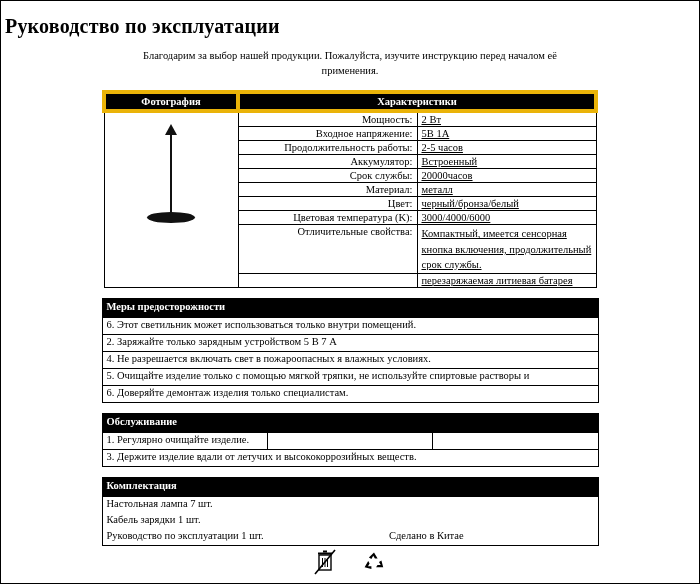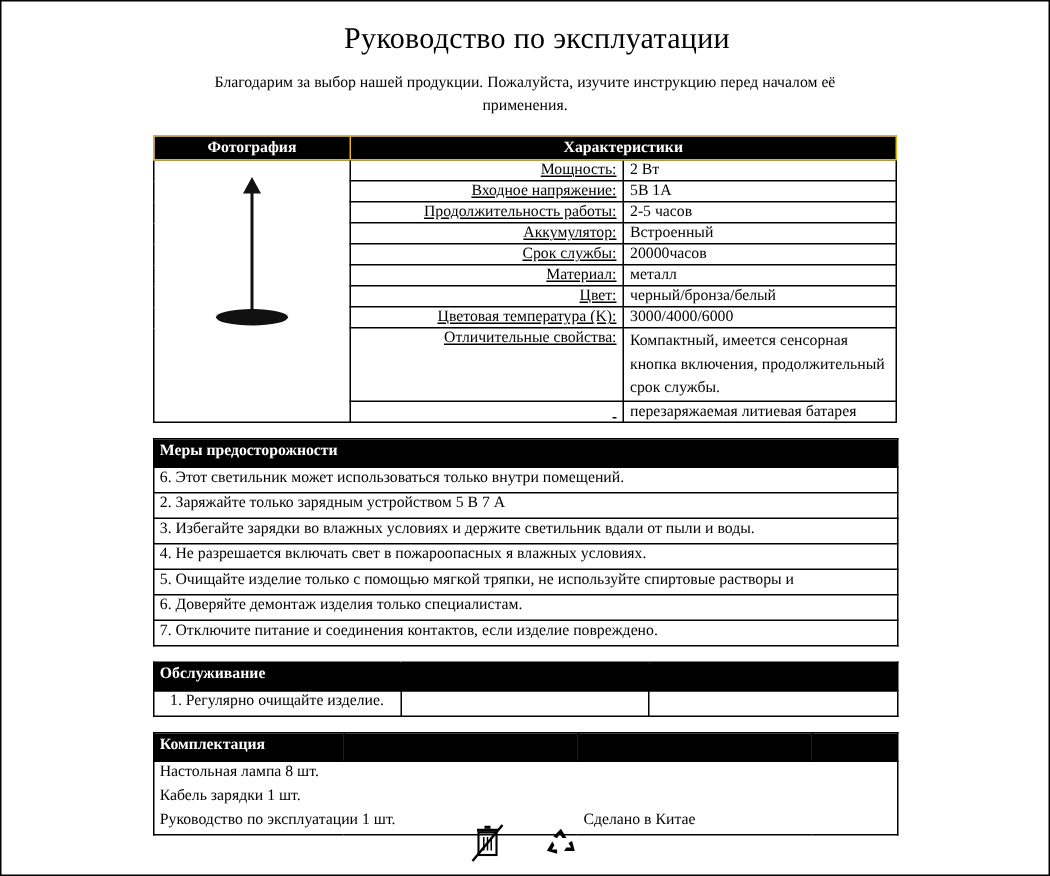--- a/index.html
+++ b/index.html
@@ -16,24 +16,23 @@
   }
   .page {
     position: relative;
     width: 700px;
     height: 584px;
     box-sizing: border-box;
     border: 1px solid #000;
     padding: 0;
   }
   .title {
-    text-align: center;
     font-size: 20px;
-    font-weight: normal;
-    margin: 14px 0 10px 16px;
+    font-weight: bold;
+    margin: 14px 0 10px 4px;
     letter-spacing: 0.2px;
   }
   .intro {
     width: 450px;
     margin: 0 auto 12px auto;
     text-align: center;
     font-size: 10.5px;
     line-height: 1.45;
   }
   .tbl {
@@ -55,21 +54,21 @@
   table.spec {
     width: 100%;
   }
   table.spec th {
     background: #000;
     color: #fff;
     font-weight: bold;
     text-align: center;
     font-size: 10.5px;
     padding: 2px 4px;
-    border: 1px solid #eab308;
+    border: 4px solid #eab308;
   }
   .photo-cell {
     width: 122px;
     text-align: center;
     vertical-align: middle;
     padding: 4px 0 8px 0;
   }
   .lamp {
     position: relative;
     width: 100px;
@@ -99,24 +98,24 @@
     top: 98px;
     width: 48px;
     height: 11px;
     background: #111;
     border-radius: 50%;
   }
   .label-col {
     width: 150px;
     text-align: right;
     white-space: nowrap;
-    text-decoration: underline;
   }
   .value-col {
     text-align: left;
+    text-decoration: underline;
   }
 
   
   .sect-wrap {
     width: 497px;
     margin: 10px auto 0 auto;
   }
   table.sect {
     width: 100%;
   }
@@ -225,64 +224,61 @@
           <tr class="sect-head">
         <td colspan="4">Меры предосторожности</td>
       </tr>
       <tr>
             <td class="row-text" colspan="4">6. Этот светильник может использоваться только внутри помещений.</td>
           </tr>
       <tr>
             <td class="row-text" colspan="4">2. Заряжайте только зарядным устройством 5 В 7 А</td>
           </tr>
       <tr>
-            <td class="row-text" colspan="4">3. Избегайте зарядки во влажных условиях и держите светильник вдали от пыли и воды.</td>
-          </tr>
-      <tr>
             <td class="row-text" colspan="4">4. Не разрешается включать свет в пожароопасных я влажных условиях.</td>
           </tr>
       <tr>
             <td class="row-text" colspan="4">5. Очищайте изделие только с помощью мягкой тряпки, не используйте спиртовые растворы и</td>
           </tr>
       <tr>
             <td class="row-text" colspan="4">6. Доверяйте демонтаж изделия только специалистам.</td>
-          </tr>
-      <tr>
-            <td class="row-text" colspan="4">7. Отключите питание и соединения контактов, если изделие повреждено.</td>
           </tr>
     </tbody>
       </table>
   </div>
 
   <div class="sect-wrap">
     <table class="tbl sect">
       <tbody>
           <tr class="sect-head">
         <td colspan="3">Обслуживание</td>
       </tr>
       <tr>
-        <td class="row-text" style="width:265px;text-align:center;">1. Регулярно очищайте изделие.</td>
+        <td class="row-text" style="width:265px;">1. Регулярно очищайте изделие.</td>
         <td class="col-b">&nbsp;</td>
         <td class="col-c">&nbsp;</td>
+      </tr>
+      <tr>
+        <td class="row-text" colspan="3">3. Держите изделие вдали от летучих и высококоррозийных веществ.</td>
       </tr>
     </tbody>
       </table>
   </div>
 
   <div class="sect-wrap">
     <table class="tbl sect">
       <tbody>
           <tr class="sect-head">
         <td class="col-a">Комплектация</td>
         <td class="col-b">&nbsp;</td>
         <td class="col-c">&nbsp;</td>
         <td>&nbsp;</td>
       </tr>
       <tr>
-        <td class="row-text" colspan="4" style="border-bottom:none;">Настольная лампа 8 шт.</td>
+        <td class="row-text" colspan="4" style="border-bottom:none;">Настольная лампа 7 шт.</td>
       </tr>
       <tr>
         <td class="row-text" colspan="4" style="border-top:none;border-bottom:none;">Кабель зарядки 1 шт.</td>
       </tr>
       <tr>
         <td class="row-text" colspan="2" style="border-top:none;border-right:none;">Руководство по эксплуатации 1 шт.</td>
         <td class="row-text made-in" colspan="2" style="border-top:none;border-left:none;">Сделано в Китае</td>
       </tr>
     </tbody>
       </table>

